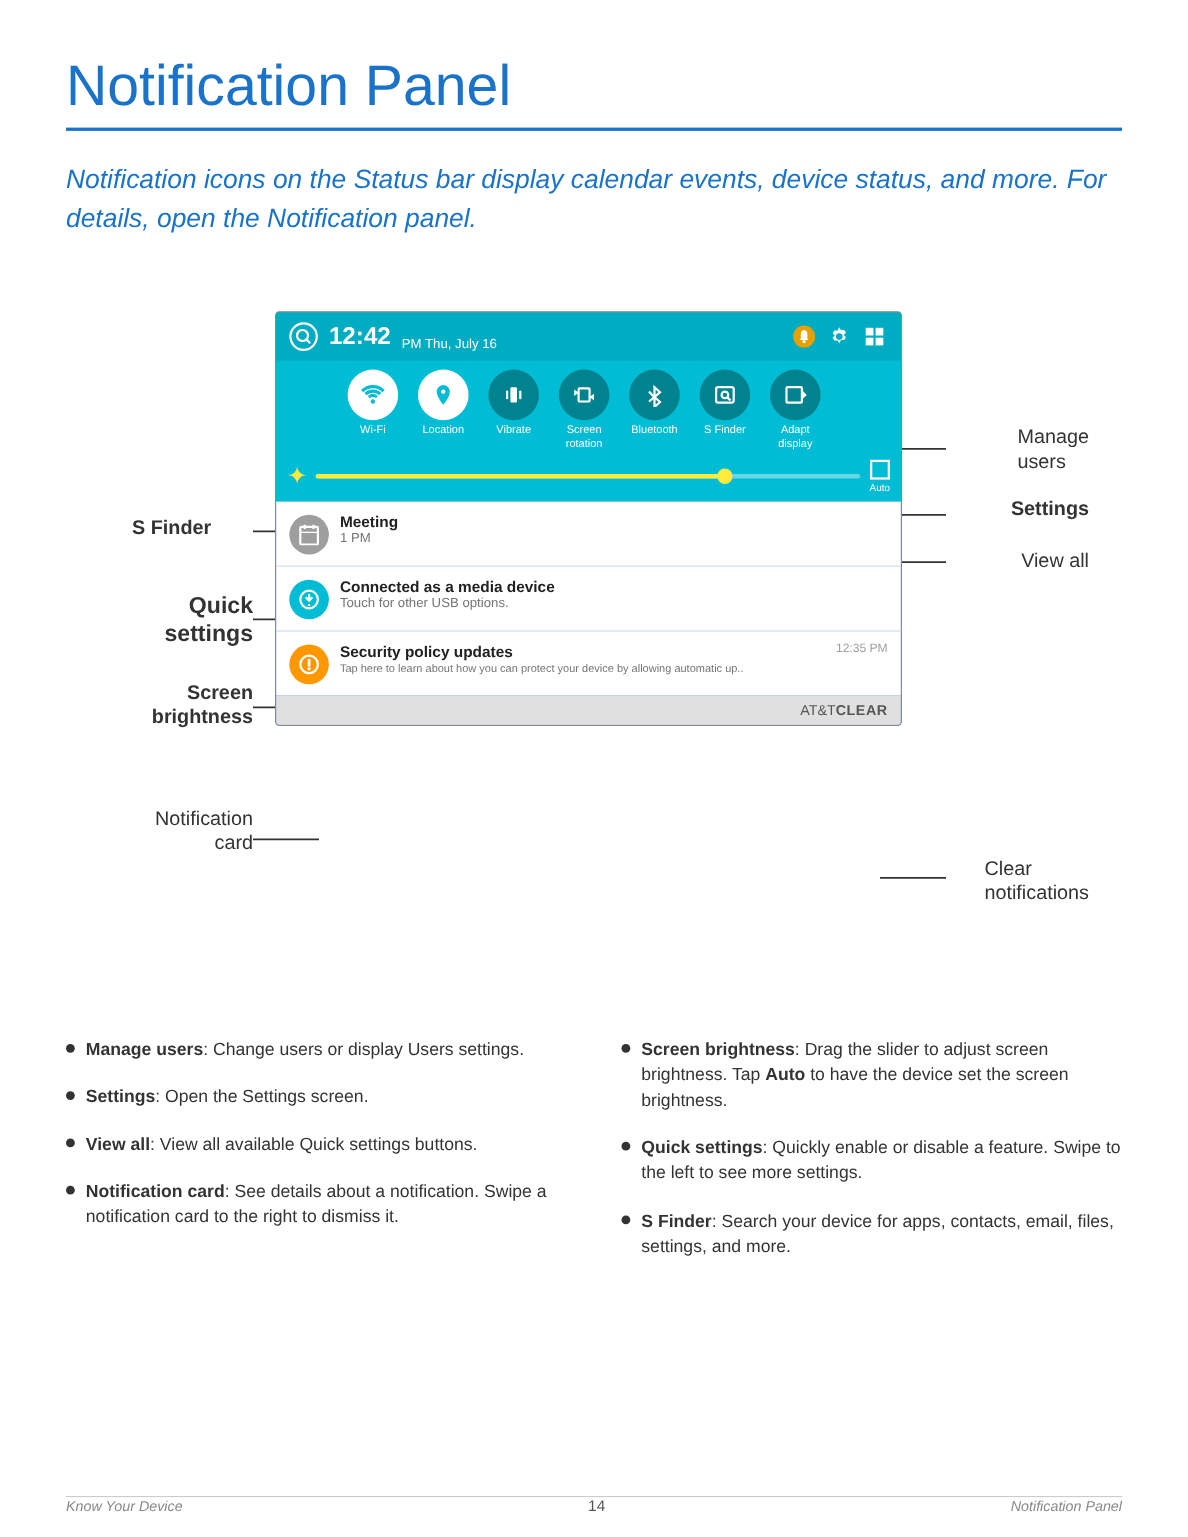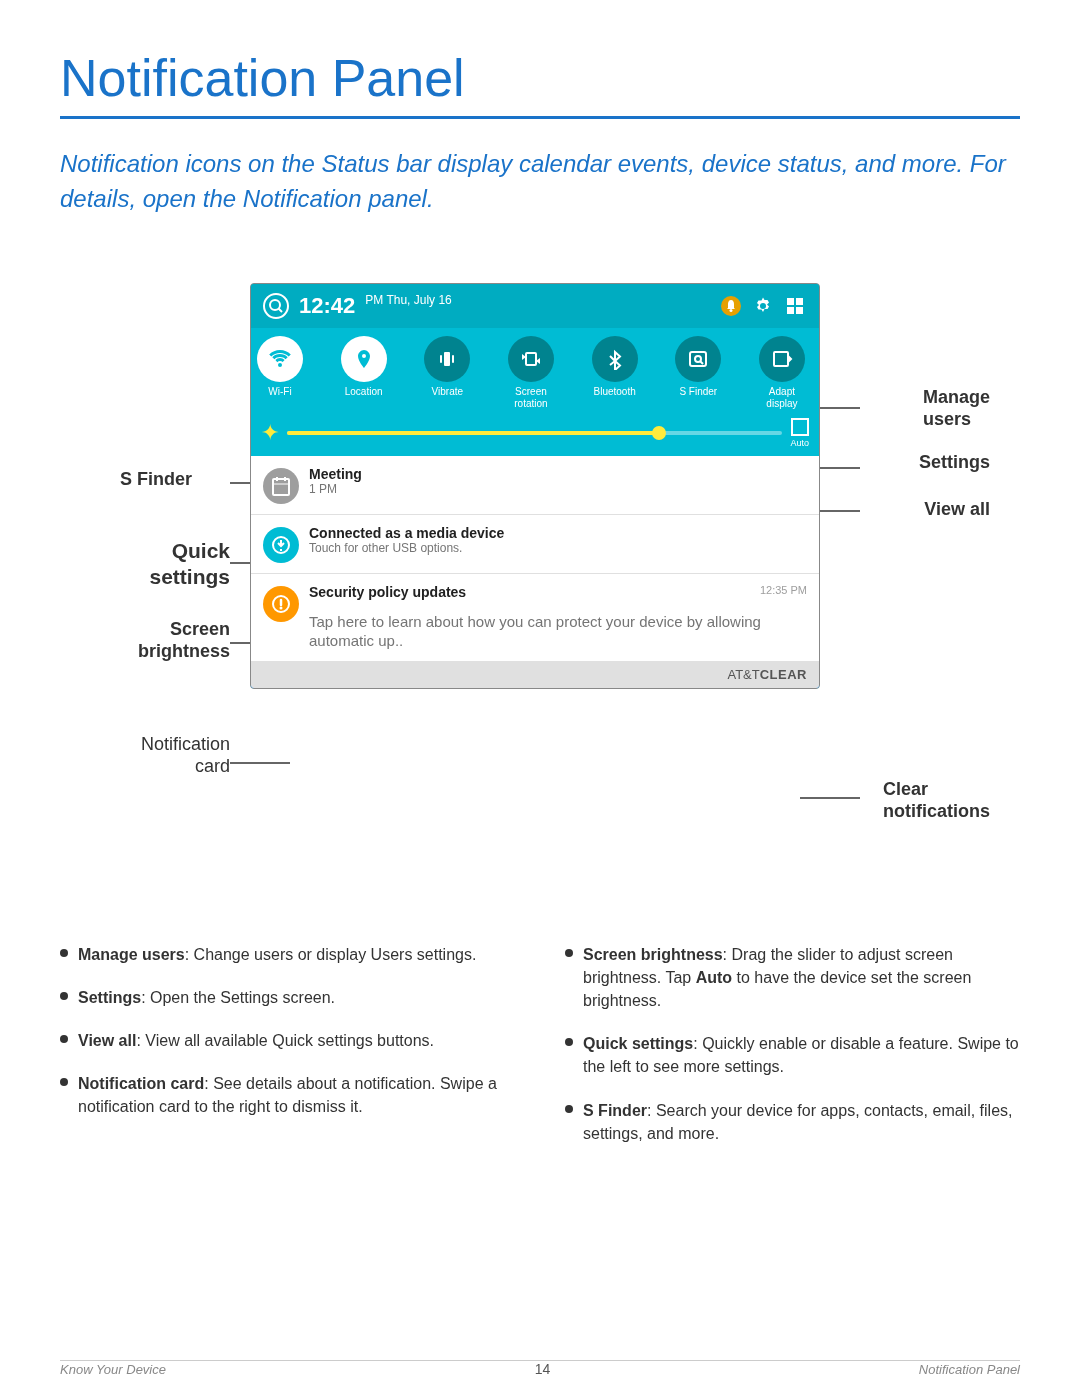--- a/index.html
+++ b/index.html
@@ -62,21 +62,21 @@
       background: #00acc1;
       display: flex;
       align-items: center;
       justify-content: space-between;
       padding: 6px 12px;
       height: 44px;
     }
 
     .status-left {
       display: flex;
-      align-items: flex-start;
+      align-items: flex-end;
       gap: 6px;
     }
 
     .status-search-icon {
       width: 26px;
       height: 26px;
       border-radius: 50%;
       border: 2px solid #fff;
       display: flex;
       align-items: center;
@@ -125,21 +125,21 @@
       font-size: 18px;
     }
 
     
     .quick-settings-row {
       background: #00bcd4;
       display: flex;
       align-items: flex-start;
       padding: 8px 8px 4px 0;
       gap: 6px;
-      justify-content: space-between;
+      justify-content: center;
     }
 
     .qs-item {
       display: flex;
       flex-direction: column;
       align-items: center;
       gap: 4px;
       min-width: 58px;
     }
 
@@ -298,23 +298,23 @@
       align-items: flex-start;
     }
 
     .security-card-title {
       font-size: 14px;
       font-weight: bold;
       color: #212121;
     }
 
     .security-card-sub {
-      font-size: 15px;
+      font-size: 10px;
       color: #757575;
-      margin-top: 12px;
+      margin-top: 2px;
       line-height: 1.3;
     }
 
     
     .notif-bottom-bar {
       background: #e0e0e0;
       display: flex;
       align-items: center;
       justify-content: flex-end;
       padding: 6px 12px;
@@ -330,21 +330,21 @@
       color: #555;
       font-weight: bold;
       letter-spacing: 0.5px;
     }
 
     
     .annotation {
       position: absolute;
       font-size: 17px;
       color: #333;
-      font-weight: bold;
+      font-weight: normal;
       line-height: 1.25;
     }
 
     
     .diagram-svg {
       position: absolute;
       top: 0;
       left: 0;
       width: 100%;
       height: 100%;

